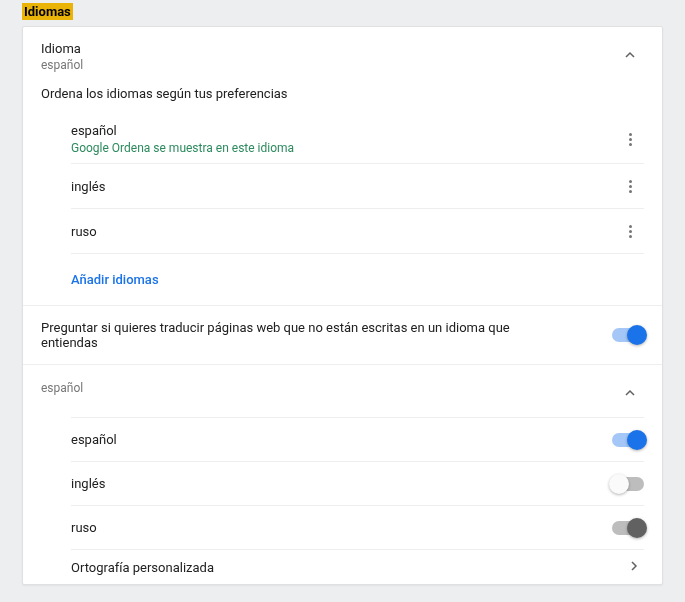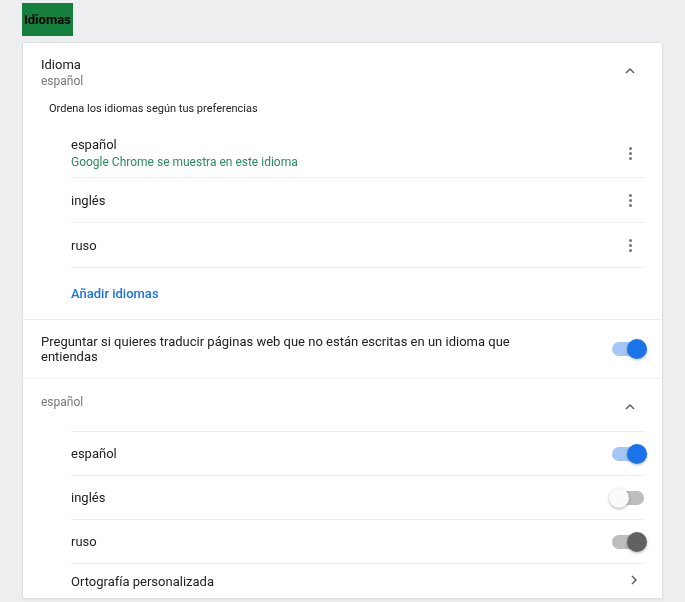--- a/index.html
+++ b/index.html
@@ -6,25 +6,25 @@
     body {
       font-family: -apple-system, BlinkMacSystemFont, "Segoe UI", Roboto, Arial, sans-serif;
       background: #edeef0;
       width: 685px;
       height: 602px;
       font-size: 13px;
       color: #616161;
     }
     .page-title {
       display: inline-block;
-      background: #15803d;
+      background: #eab308;
       color: #000;
       font-weight: bold;
       font-size: 13px;
-      padding: 9px 2px;
+      padding: 1px 2px;
       margin: 3px 0 6px 22px;
     }
     .card {
       background: #fff;
       border: 1px solid #e0e0e0;
       border-radius: 2px;
       margin: 0 22px 0 22px;
       box-shadow: 0 1px 2px rgba(0,0,0,0.05);
     }
     .section-header {
@@ -34,21 +34,21 @@
       padding: 14px 18px 10px 18px;
     }
     .section-title { color: #212121; font-size: 13px; }
     .section-subtitle { color: #777; font-size: 12px; margin-top: 2px; }
     .expand-btn {
       width: 28px; height: 28px;
       display: flex; align-items: center; justify-content: center;
       cursor: pointer;
       color: #616161;
     }
-    .instruction { padding: 4px 18px 14px 26px; color: #212121; font-size: 11px; }
+    .instruction { padding: 4px 18px 14px 18px; color: #212121; font-size: 13px; }
     .lang-list { padding: 0 18px 0 48px; }
     .lang-item {
       border-top: 1px solid #eee;
       display: flex;
       align-items: center;
       justify-content: space-between;
       min-height: 44px;
       padding: 8px 0;
     }
     .lang-item:first-child { border-top: none; }
@@ -132,21 +132,21 @@
         </svg>
     </div>
   </div>
 
   <div class="instruction">Ordena los idiomas según tus preferencias</div>
 
   <div class="lang-list">
     <div class="lang-item">
       <div>
         <div class="lang-name">español</div>
-        <div class="lang-sub">Google Chrome se muestra en este idioma</div>
+        <div class="lang-sub">Google Ordena se muestra en este idioma</div>
       </div>
       <div class="more-btn">
         <div class="dots">
             <div class="dot"></div>
             <div class="dot"></div>
             <div class="dot"></div>
           </div>
       </div>
     </div>
     <div class="lang-item">

